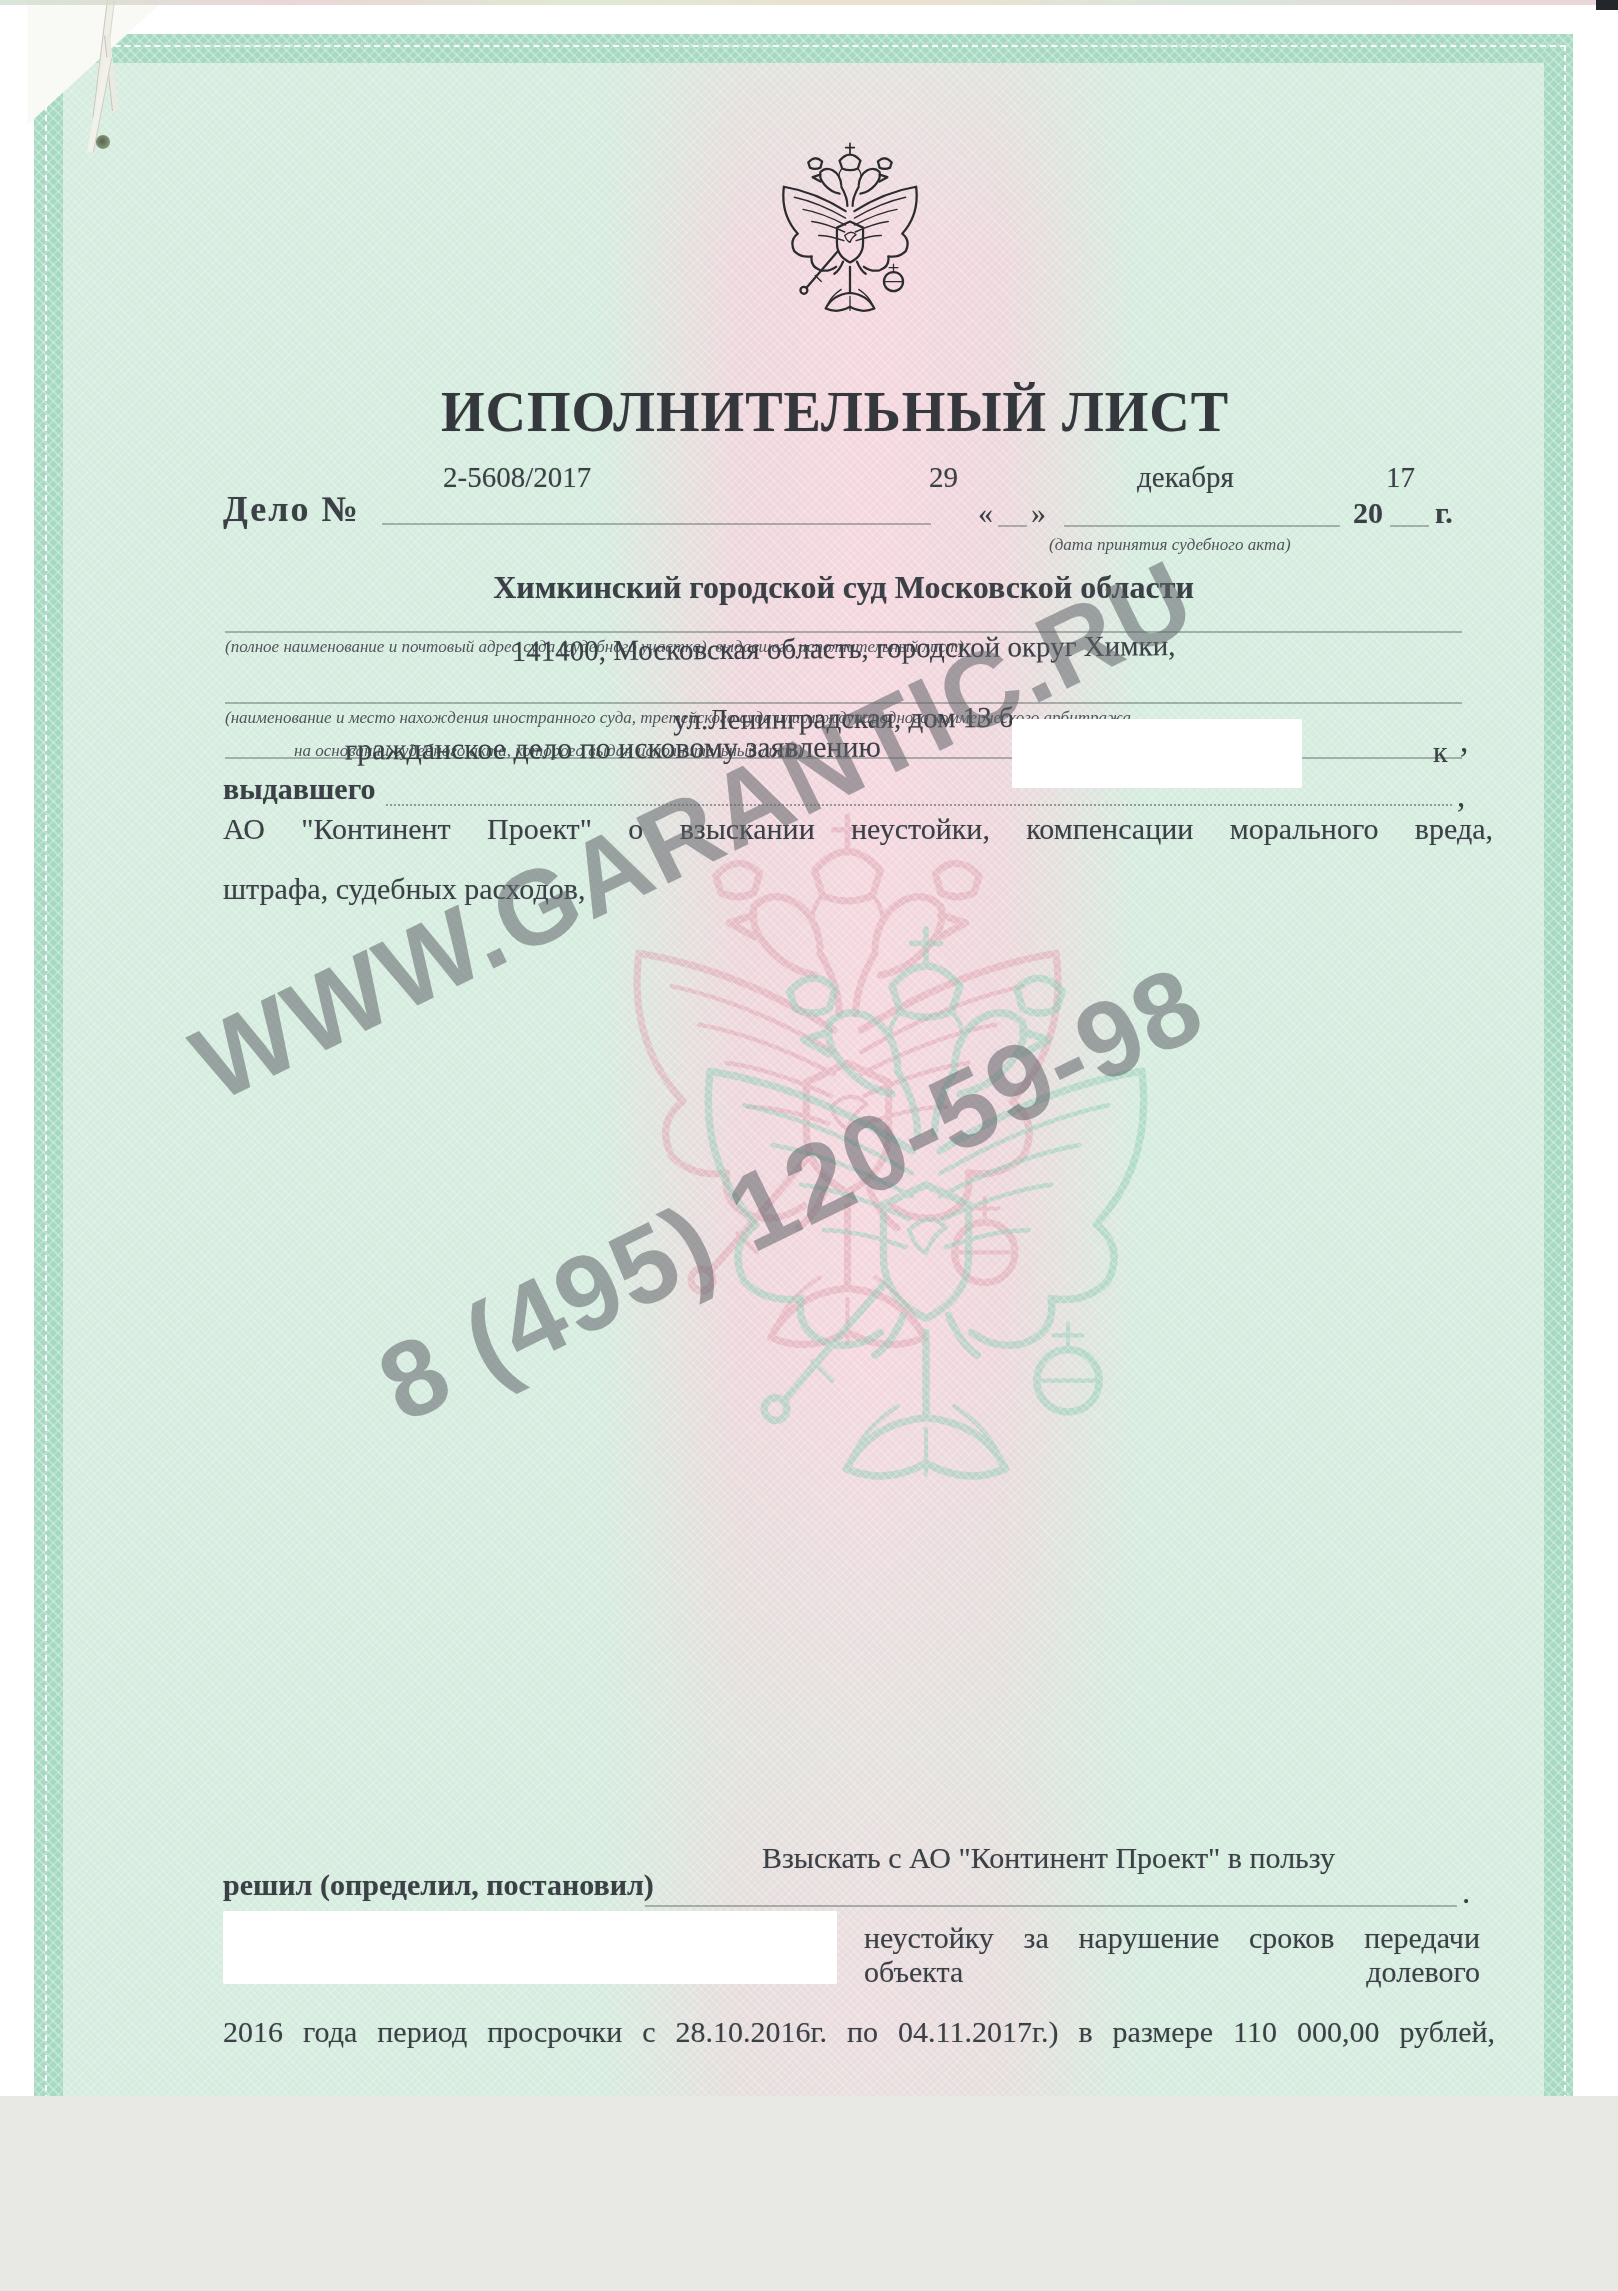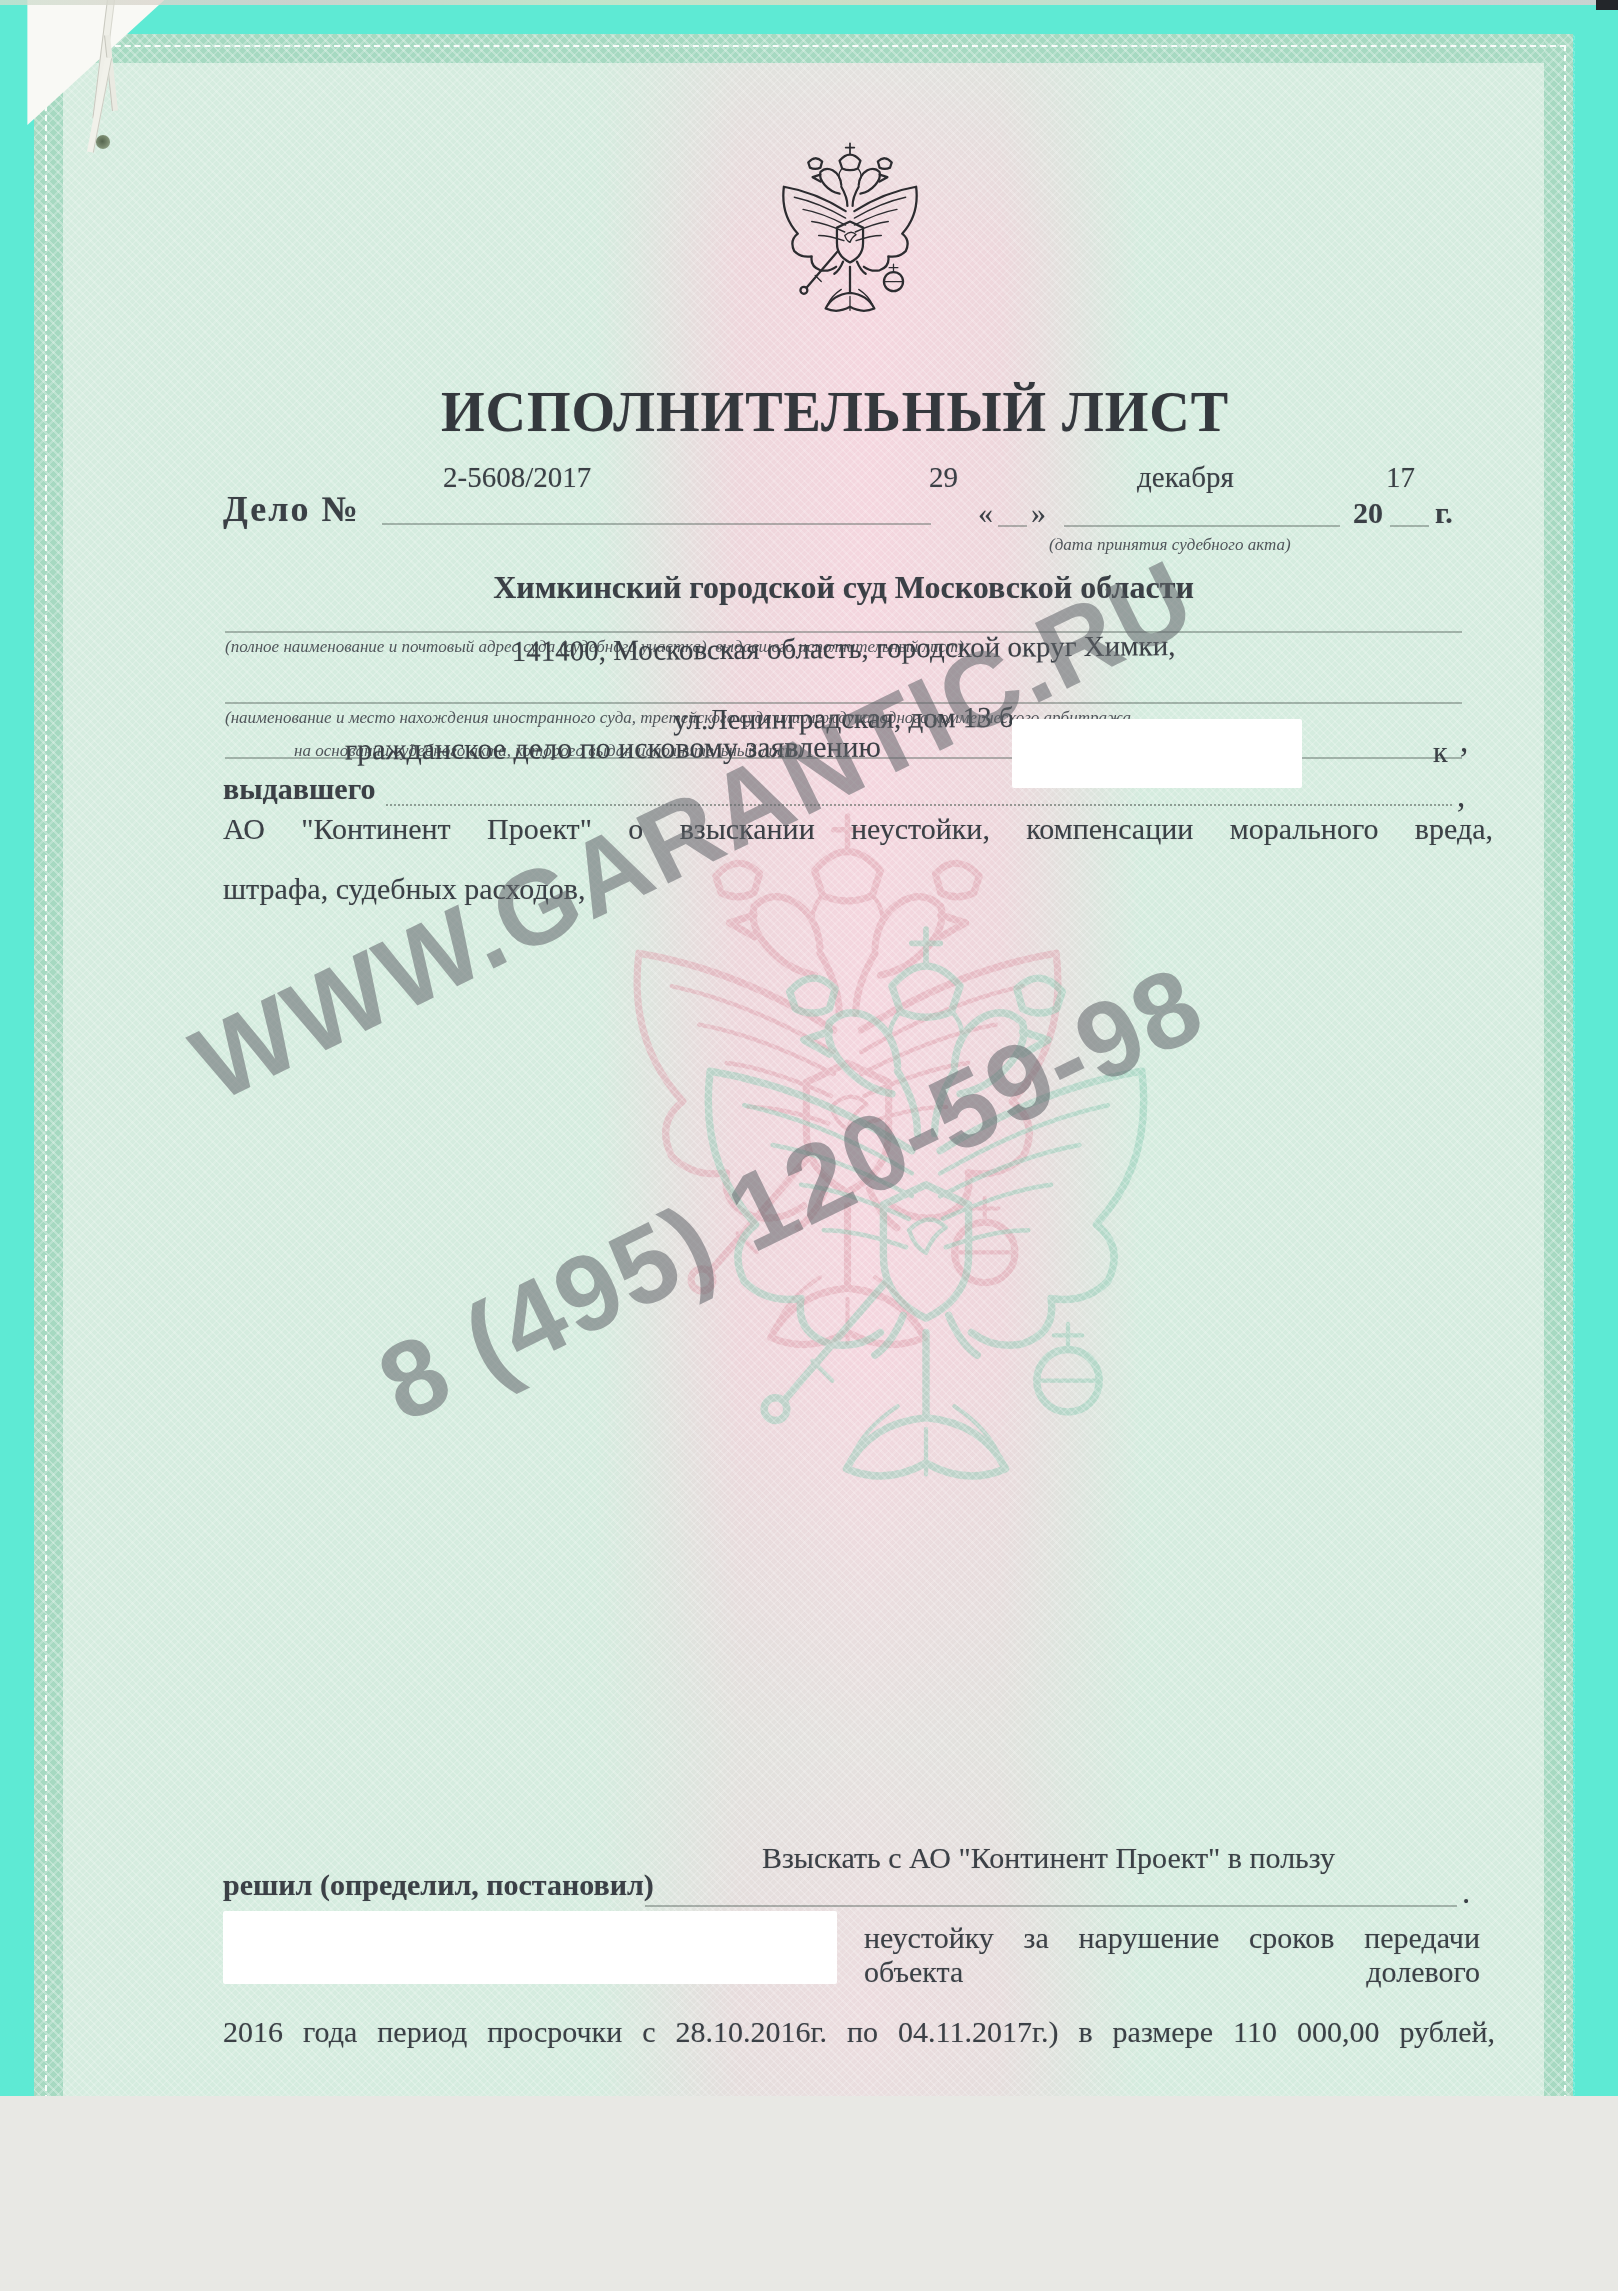--- a/index.html
+++ b/index.html
@@ -1,18 +1,18 @@
 <!DOCTYPE html>
 <html><head>
 <meta charset="utf-8">
 <style>
   html,body{margin:0;padding:0;background:#e8e8e4;}
   #page{
     position:relative; width:1618px; height:2096px;
-    background:#5eead4; overflow:hidden;
+    background:#ffffff; overflow:hidden;
     font-family:"Liberation Serif","DejaVu Serif",serif;
     color:#3b4046;
   }
   
   .scan-top{position:absolute;left:0;top:0;width:1618px;height:4.9px;z-index:40;
     background:linear-gradient(90deg,#cfe0cf,#e5cccc 18%,#d8e4c8 36%,#e8d9c2 55%,#cfe0d4 75%,#e3cdd0 92%);opacity:.8;}
   .scan-chip{position:absolute;right:0;top:0;width:21.6px;height:9.8px;background:#23262a;z-index:41;}
   .scan-shadow{position:absolute;left:172px;top:2203px;width:1402px;height:4.9px;
     background:linear-gradient(90deg,rgba(140,155,146,.55),rgba(150,162,152,.35) 70%,rgba(150,162,152,0));z-index:12;}
   

